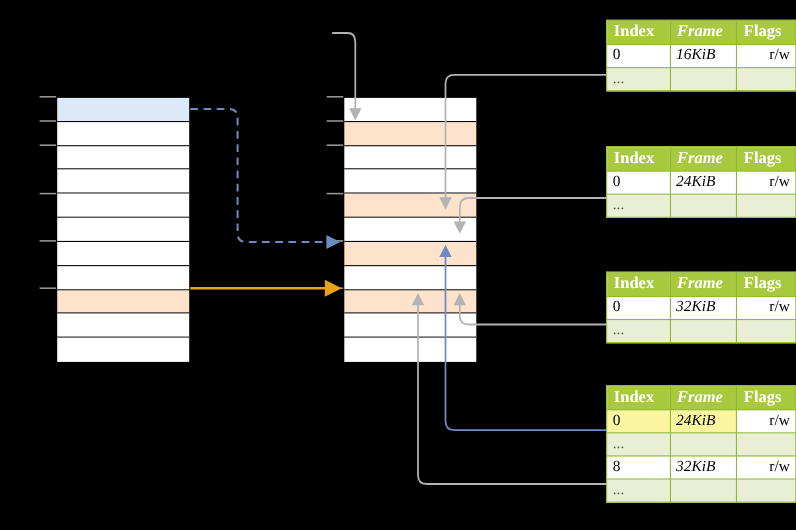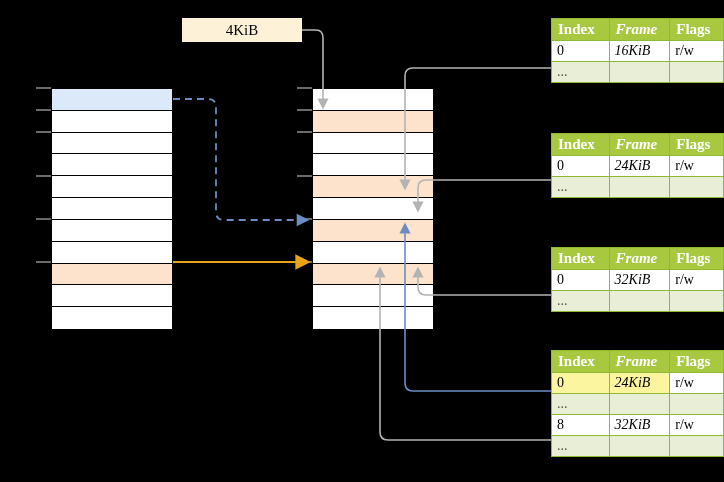--- a/index.html
+++ b/index.html
@@ -25,31 +25,30 @@
   .ptable th{background:#a6c council;}
   .ptable th{background:#a8c93f;color:#ffffff;font-weight:bold;
              text-align:left;padding:2px 6px;border:1px solid #8fb833;
              font-size:15px;}
   .ptable td{padding:2px 5px;border:1px solid #8fb833;color:#000;
              background:#ffffff;height:19px;box-sizing:border-box;}
   .ptable tr.dots td{background:#e9efd6;color:#555;}
   .ptable td.hl{background:#fbf5a0;}
   .col-index{width:58px;}
   .col-frame{width:58px;font-style:italic;}
-  .col-flags{width:52px;}
+  .col-flags{width:52px;text-align:right;}
 
   svg.overlay{position:absolute;left:0;top:0;width:724px;height:482px;
               pointer-events:none;}
 </style>
 </head>
 <body>
 
 <div id="stage">
 
-  <div class="labelbox" style="left:182px;top:18px;width:120px;height:24px;">4KiB</div>
 
   <div class="memcol" id="left-col" style="left:51px;top:88px;width:122px;height:240px;">
       <div class="memrow blue" style="height: 21.8182px;"></div>
       <div class="memrow" style="height: 21.8182px;"></div>
       <div class="memrow" style="height: 21.8182px;"></div>
       <div class="memrow" style="height: 21.8182px;"></div>
       <div class="memrow" style="height: 21.8182px;"></div>
       <div class="memrow" style="height: 21.8182px;"></div>
       <div class="memrow" style="height: 21.8182px;"></div>
       <div class="memrow" style="height: 21.8182px;"></div>

